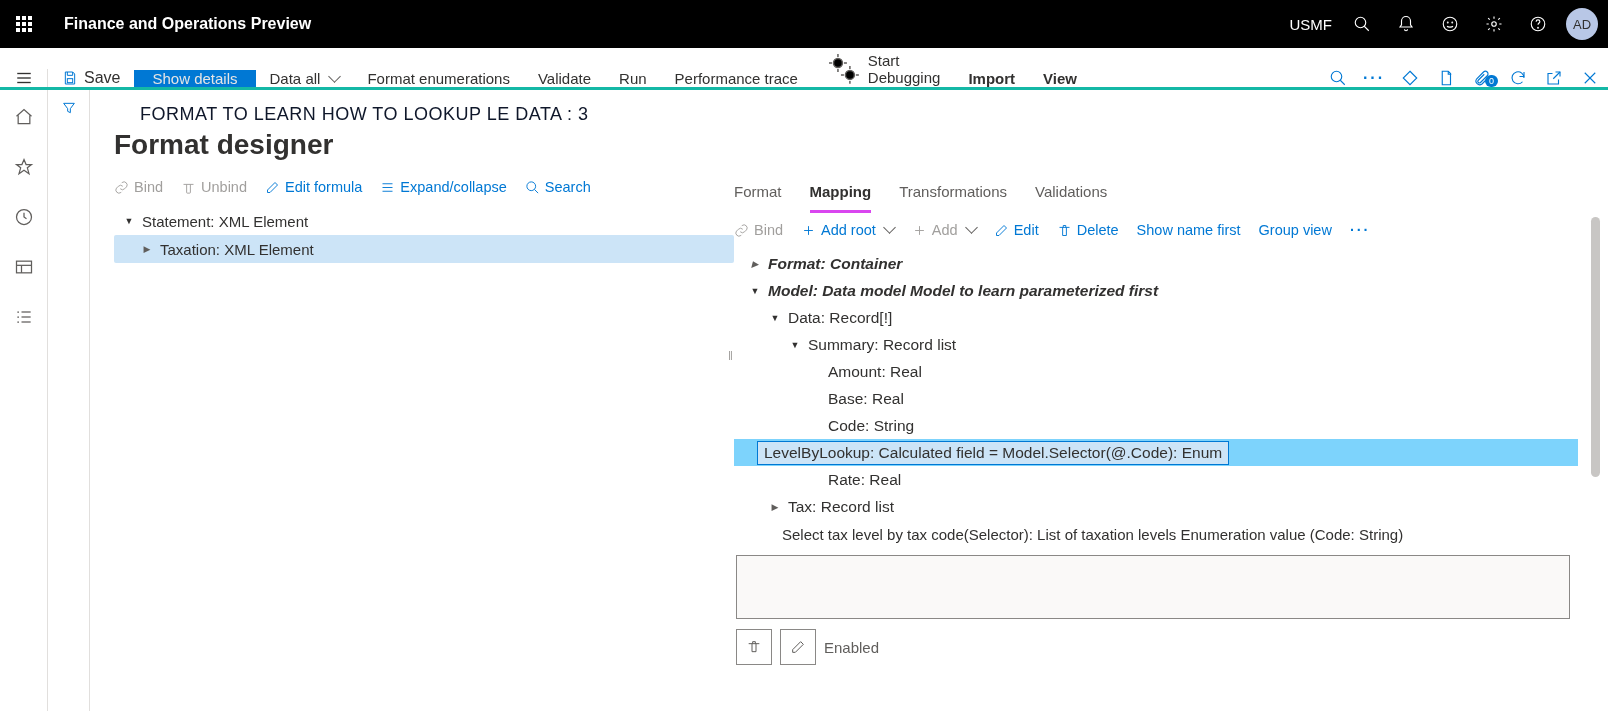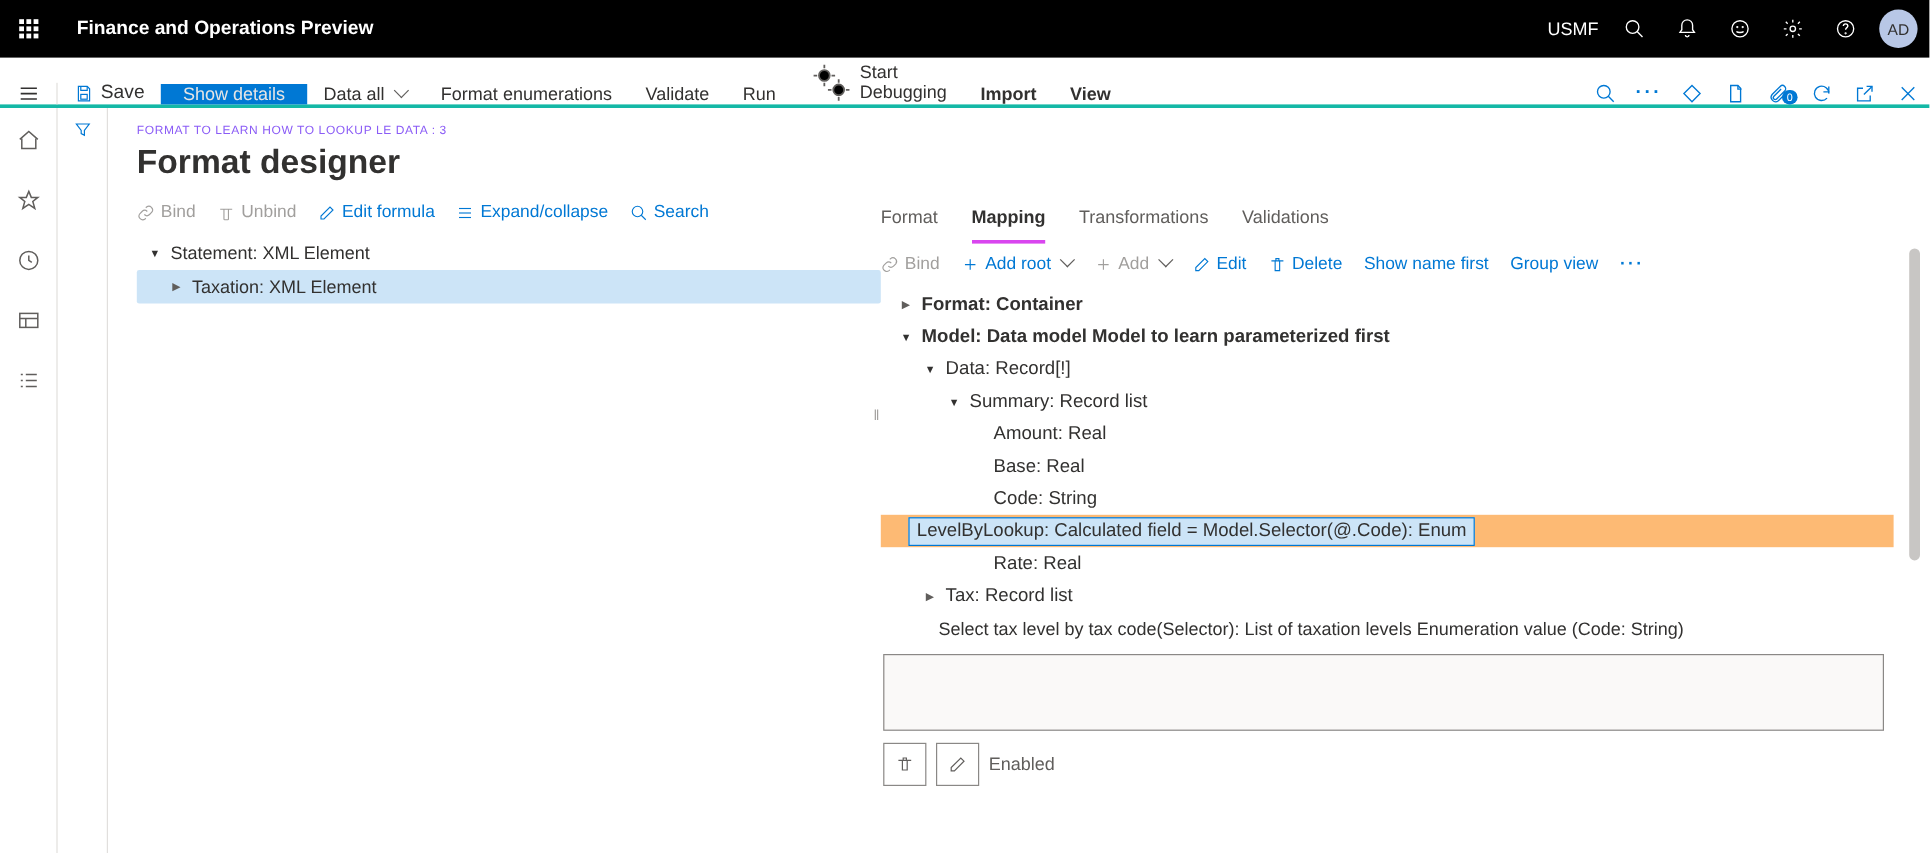--- a/index.html
+++ b/index.html
@@ -34,21 +34,21 @@
 
 .main-wrap { display: flex; height: calc(711px - 48px - 42px); }
 .left-rail { width: 48px; border-right: 1px solid #e1dfdd; display: flex; flex-direction: column; align-items: center; padding-top: 10px; gap: 16px; }
 .left-rail .rail-icon { width: 48px; height: 34px; display: flex; align-items: center; justify-content: center; cursor: pointer; }
 .left-rail svg { width: 20px; height: 20px; stroke: #605e5c; fill: none; stroke-width: 1.5; }
 
 .filter-col { width: 42px; border-right: 1px solid #e1dfdd; padding-top: 10px; display:flex; justify-content:center;}
 .filter-col svg { width:16px; height:16px; stroke:#0078d4; fill:none; stroke-width:1.5;}
 
 .content { flex: 1; padding: 14px 0 0 24px; display:flex; flex-direction:column;}
-.breadcrumb { font-size: 10px; letter-spacing: 0.5px; color: #8b5cf6; }
+.breadcrumb { font-size: 18px; letter-spacing: 0.5px; color: #0f172a; margin-left: 26px; }
 .page-title { font-size: 28px; font-weight: 600; margin-top: 4px; }
 
 .two-col { display: flex; margin-top: 18px; flex:1; min-height:0;}
 .left-pane { width: 620px; }
 .right-pane { flex: 1; padding-right: 30px; position:relative;}
 
 .action-row { display: flex; align-items: center; gap: 18px; font-size: 14.5px; margin-bottom: 12px; }
 .action-row .act { display: flex; align-items: center; gap: 5px; cursor: pointer; }
 .action-row .act.disabled { color: #a19f9d; cursor: default; }
 .action-row .act.enabled { color: #0078d4; }
@@ -72,23 +72,23 @@
 .right-actions .act.enabled{color:#0078d4;}
 .right-actions .act.disabled{color:#a19f9d;cursor:default;}
 .right-actions svg{width:15px;height:15px;stroke:currentColor;fill:none;stroke-width:1.5;}
 
 .rtree{font-size:15.5px; position:relative;}
 .rrow{display:flex;align-items:center;height:27px;}
 .rrow .arrow{width:14px; margin-right:6px; font-size:9px; color:#323130; display:inline-flex; justify-content:center;}
 .rrow .arrow.rt::before{content:"▶";color:#605e5c;}
 .rrow .arrow.dn::before{content:"▼";}
 .rrow.bold .lbl{font-weight:600;}
-.rrow.sel-field{background:#fdba74;padding-left:23px;}
+.rrow.sel-field{background:#7dd3fc;padding-left:23px;}
 .rrow.sel-field .lbl{border:1px solid #0078d4; padding:2px 6px; background:#cce4f7;}
-.pad1{padding-left:14px;} .pad2{padding-left:34px;} .pad3{padding-left:54px;} .pad4{padding-left:74px;} .pad5{padding-left:66px;}
+.pad1{padding-left:14px;font-style:italic;} .pad2{padding-left:34px;} .pad3{padding-left:54px;} .pad4{padding-left:74px;} .pad5{padding-left:66px;}
 
 .desc-row{font-size:15px; padding:6px 0 12px 48px;}
 .form-box{border:1px solid #8a8886; height:64px; margin-left: 2px; margin-right: 8px; background:#faf9f8;}
 .small-actions{display:flex; align-items:center; gap:8px; margin:10px 0 0 2px;}
 .sq-btn{width:36px;height:36px;border:1px solid #8a8886; display:flex;align-items:center;justify-content:center; cursor:pointer;}
 .sq-btn svg{width:16px;height:16px;stroke:#605e5c;fill:none;stroke-width:1.5;}
 .enabled-lbl{font-size:15px; color:#605e5c;}
 
 .vscroll{position:absolute; right:8px; top:38px; width:9px; height:260px; background:#c8c6c4; border-radius:5px;}
 .splitter{position:absolute; left:-6px; top:170px; width:6px; height:20px; color:#a19f9d; font-size:12px; letter-spacing:-2px;}
@@ -177,20 +177,23 @@
       <span class="chev"></span>
     </div>
   <div class="cmd-item">
       <span>Format enumerations</span>
     </div>
   <div class="cmd-item">
       <span>Validate</span>
     </div>
   <div class="cmd-item">
       <span>Run</span>
+    </div>
+  <div class="cmd-item">
+      <span>Performance trace</span>
     </div>
   <div class="cmd-item">
       <svg viewBox="0 0 24 24" class="gear-icon-svg">
         <circle cx="8" cy="8" r="3"></circle>
         <circle cx="16" cy="16" r="3"></circle>
         <path d="M8 2v2M8 12v2M2 8h2M12 8h2M16 10v2M16 20v2M10 16h2M20 16h2"></path>
       </svg>
       <span>Start Debugging</span>
     </div>
   <div class="cmd-item bold">

